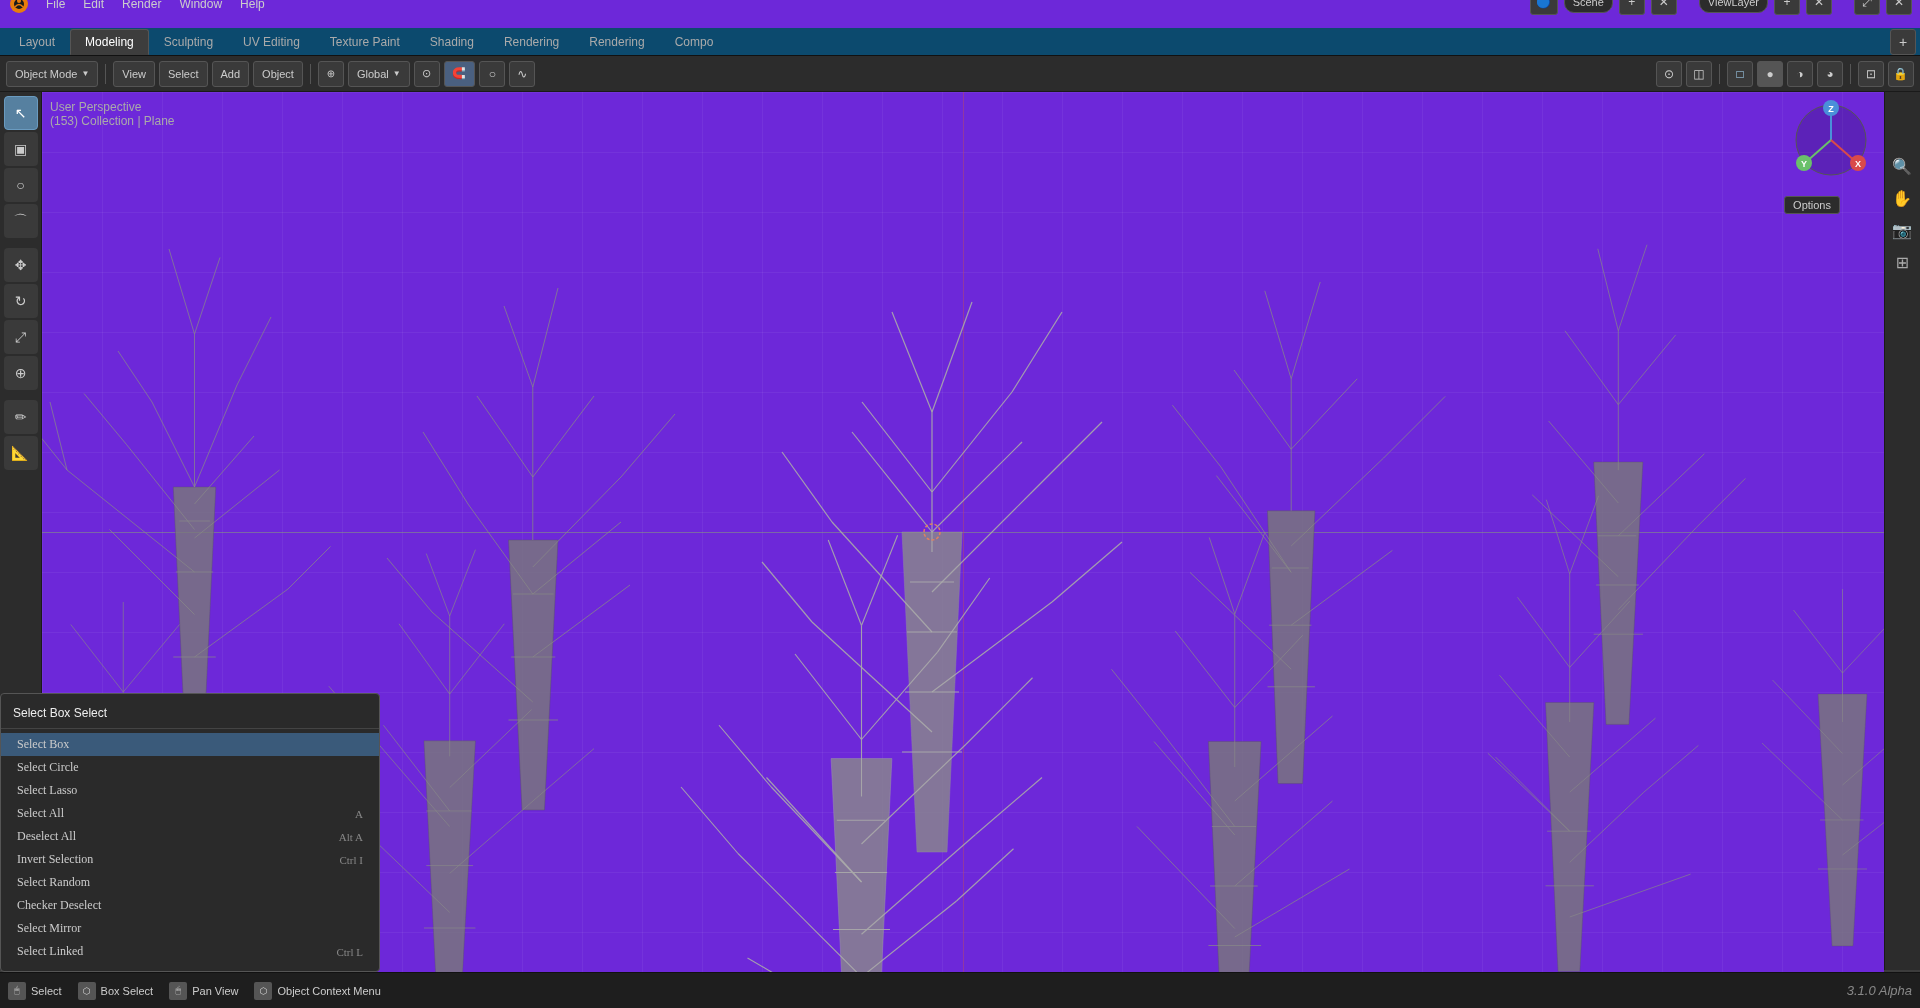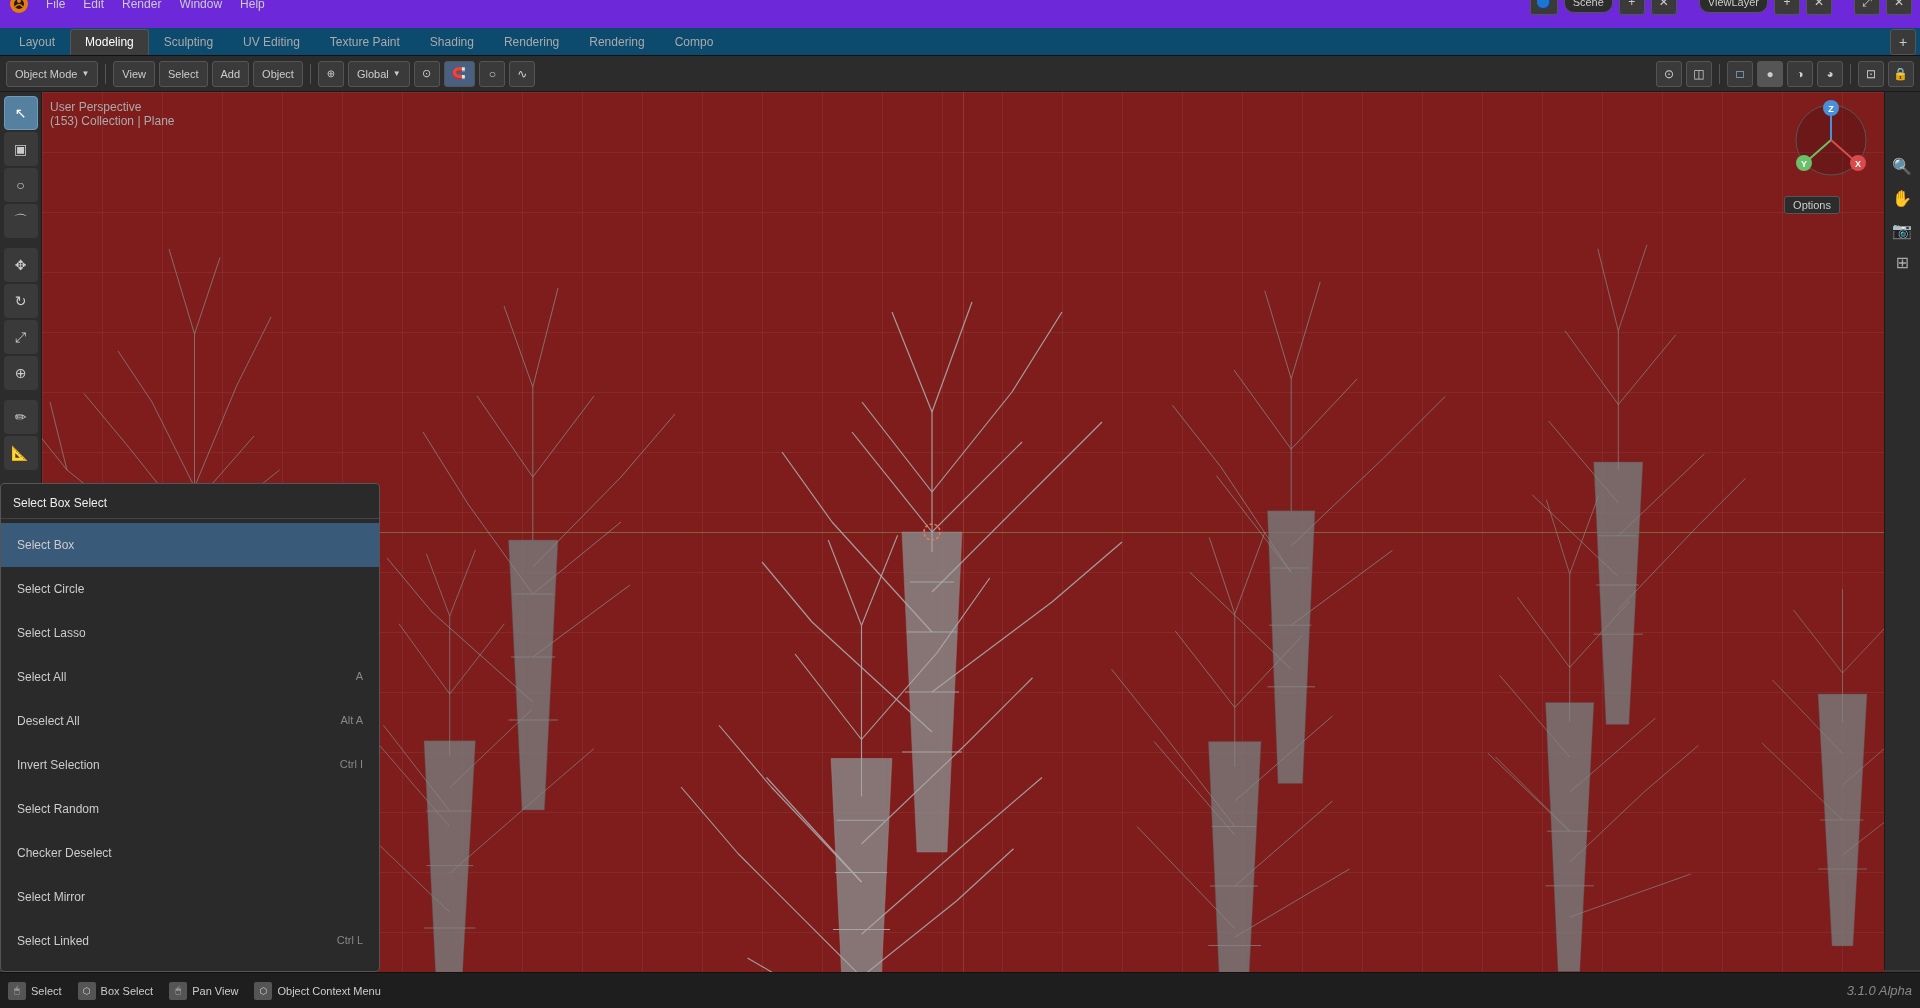--- a/index.html
+++ b/index.html
@@ -193,21 +193,21 @@
       margin: 0 auto;
     }
 
     
     #viewport {
       position: absolute;
       left: 42px;
       top: 92px;
       right: 36px;
       bottom: 36px;
-      background: #7f1d1d;
+      background: #6d28d9;
       overflow: hidden;
     }
 
     
     #viewport-info {
       position: absolute;
       top: 8px;
       left: 8px;
       z-index: 5;
     }
@@ -304,27 +304,28 @@
     }
     .popup-header {
       padding: 4px 12px 8px;
       font-size: 12px;
       color: #eee;
       font-weight: normal;
       border-bottom: 1px solid #444;
       margin-bottom: 4px;
     }
     .popup-item {
-      padding: 15px 16px;
+      padding: 4px 16px;
       font-size: 12px;
       color: #ccc;
       cursor: pointer;
       display: flex;
-      align-items: flex-start;
+      align-items: center;
       gap: 8px;
+      font-family: Liberation Serif, serif;
     }
     .popup-item.active { background: #3a5a7a; }
     .popup-shortcut {
       margin-left: auto;
       color: #888;
       font-size: 11px;
     }
 
     
     #options-btn {

